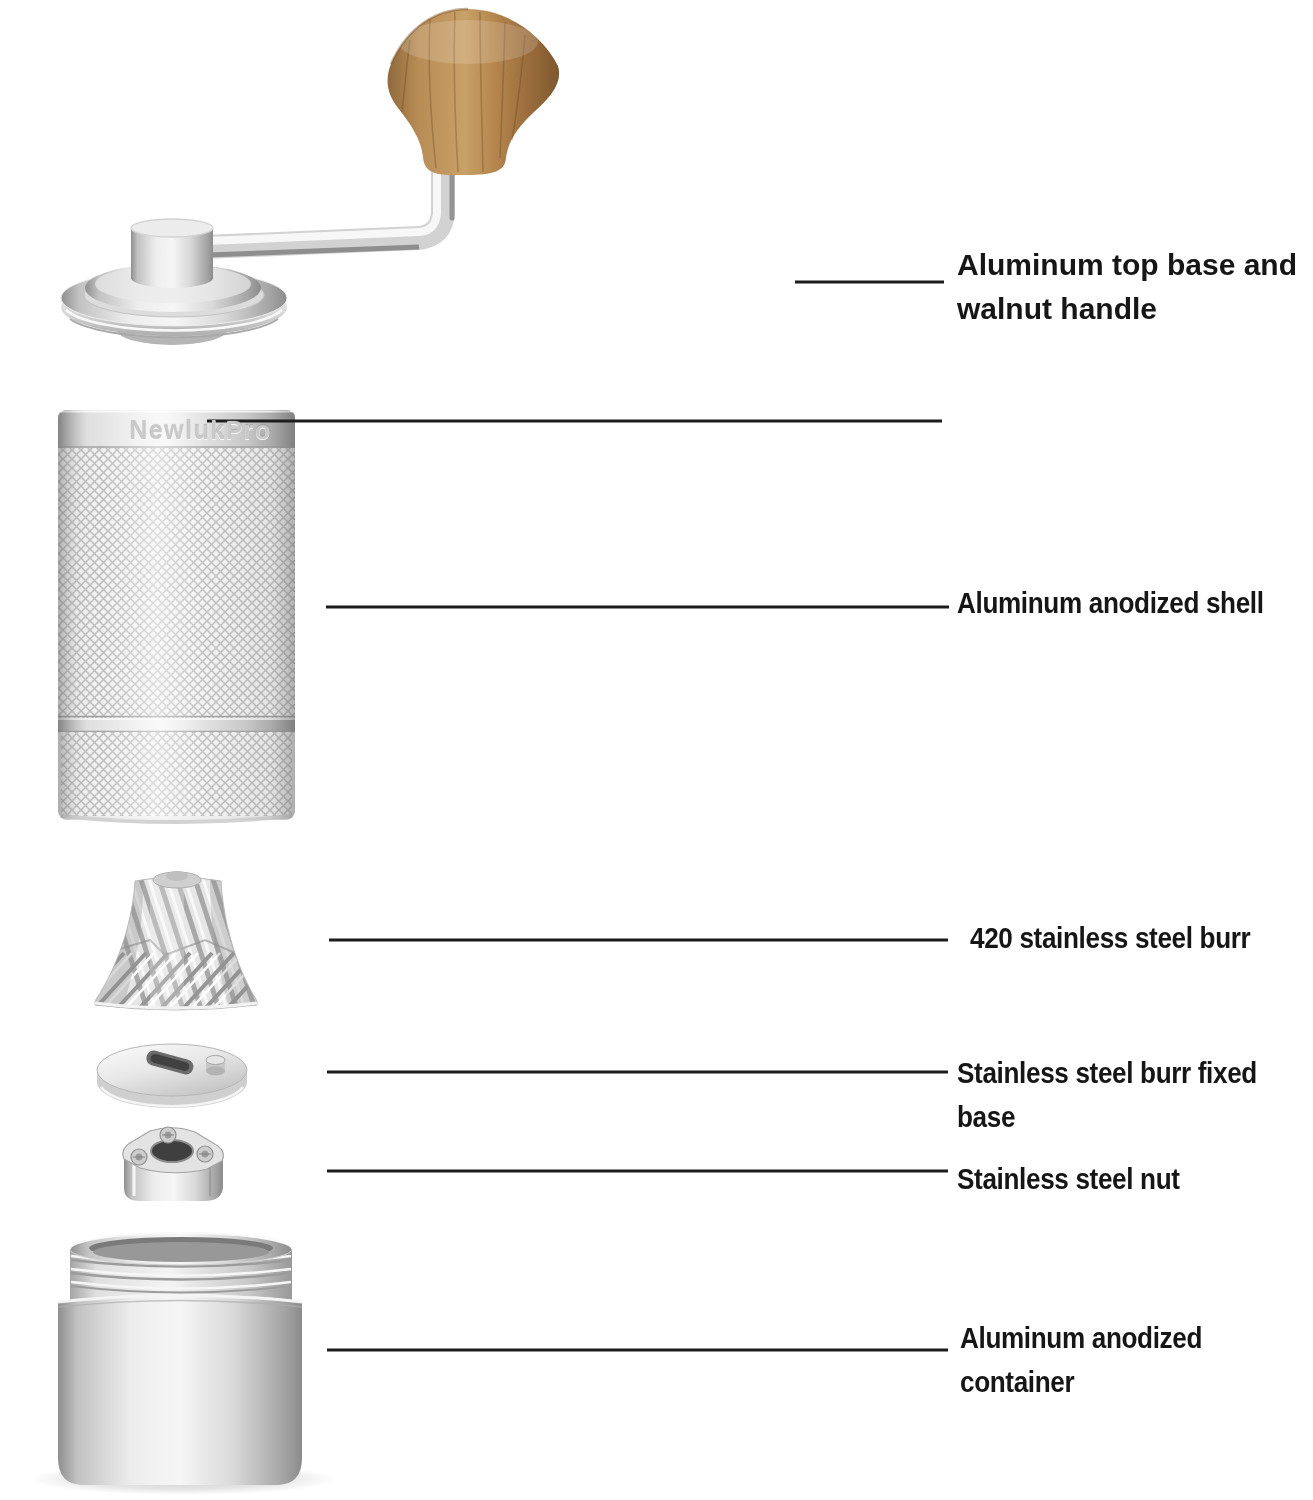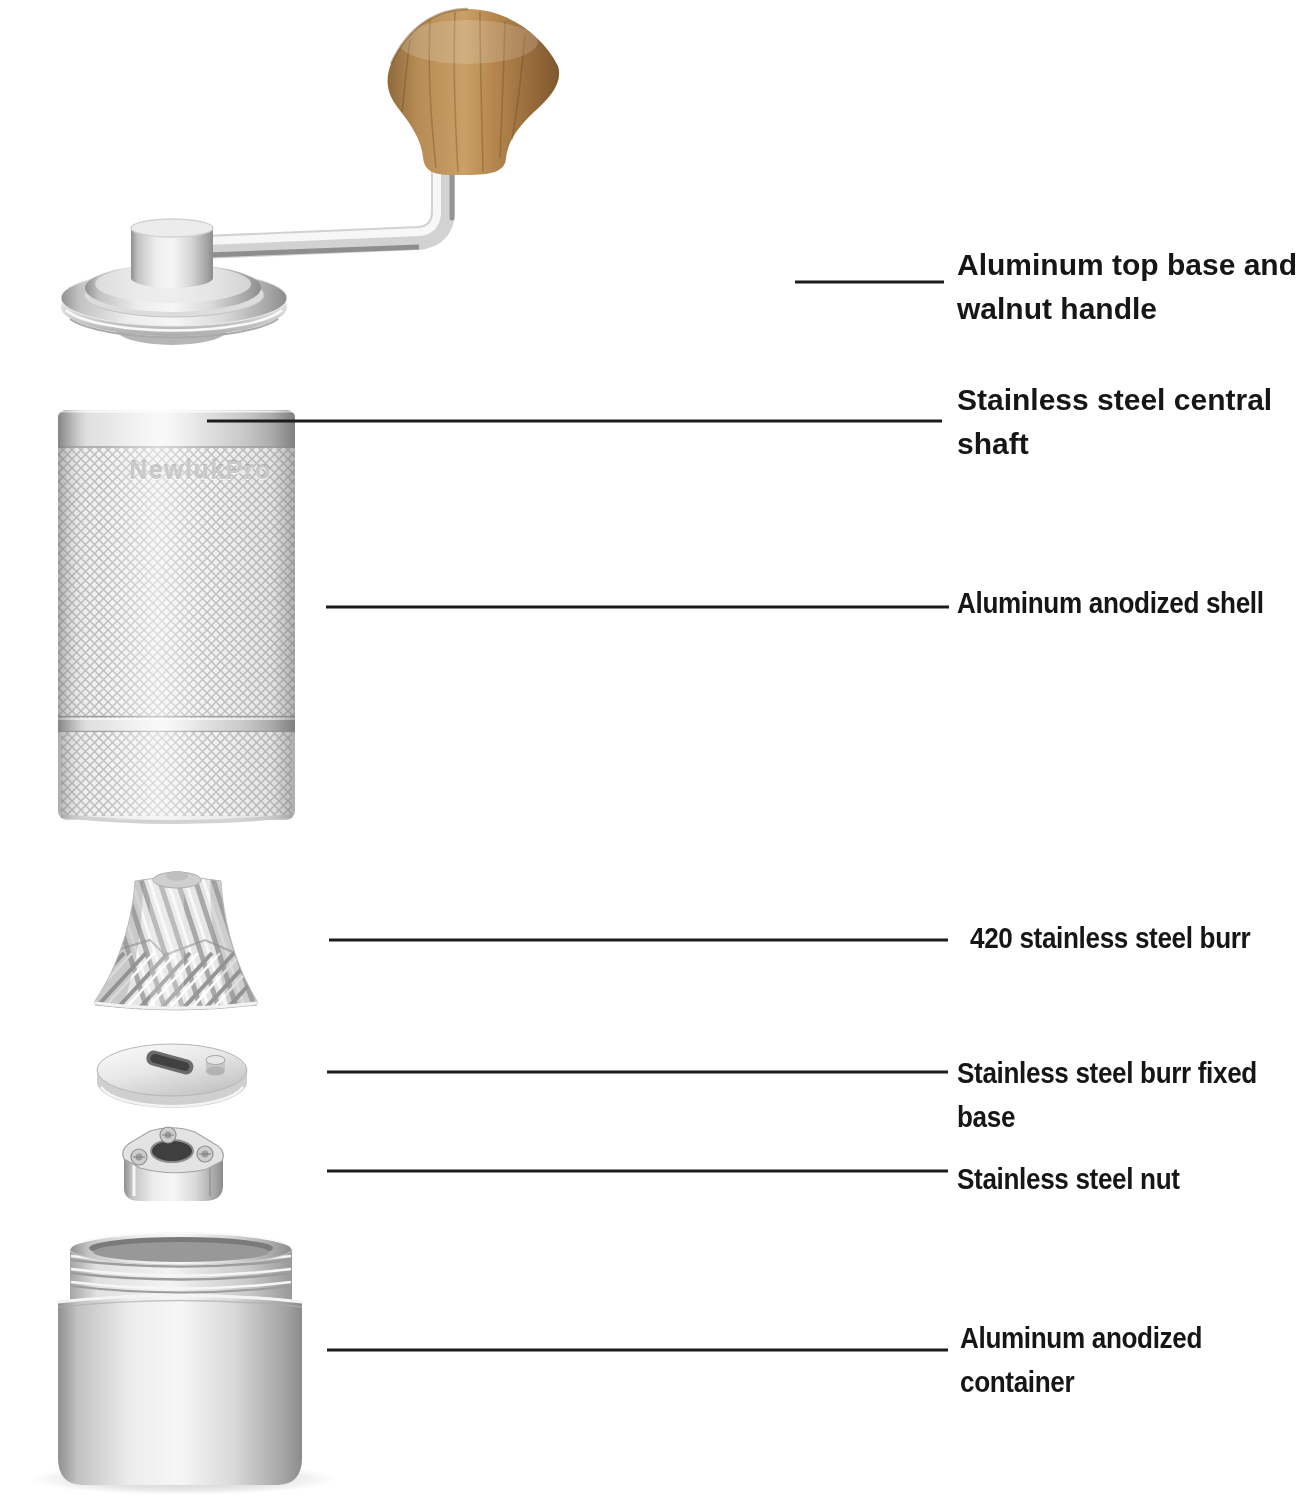--- a/index.html
+++ b/index.html
@@ -13,21 +13,20 @@
     color:#161616;white-space:pre-line;letter-spacing:0;
   }
   .label.condensed{
     transform:scaleX(0.87);transform-origin:left top;letter-spacing:-0.4px;
   }
   .brand{
     position:absolute;left:58px;top:416px;width:285px;height:28px;
     text-align:center;font-weight:bold;font-size:25px;line-height:28px;
     letter-spacing:1.5px;color:#c9c9c9;
     text-shadow:0 1px 0 rgba(255,255,255,0.85), 0 -1px 1px rgba(110,110,110,0.35);
-    margin-top:40px;
   }
 </style>
 </head>
 <body>
 
 <div class="canvas">
 
   <svg class="art" width="1313" height="1500" viewBox="0 0 1313 1500">
     <defs>
       <linearGradient id="wood" x1="0" y1="0" x2="1" y2="0">
@@ -263,22 +262,20 @@
       <line x1="327" y1="1072" x2="948" y2="1072"></line>
       <line x1="327" y1="1171" x2="948" y2="1171"></line>
       <line x1="327" y1="1350" x2="948" y2="1350"></line>
     </g>
   </svg>
 
   <div class="brand">NewlukPro</div>
 
   <div class="label" style="left:957px;top:243px">Aluminum top base and
 walnut handle</div>
-  <div class="label" style="left:957px;top:378px">Stainless steel central
-shaft</div>
   <div class="label condensed" style="left:957px;top:581px">Aluminum anodized shell</div>
   <div class="label condensed" style="left:970px;top:916px">420 stainless steel burr</div>
   <div class="label condensed" style="left:957px;top:1051px">Stainless steel burr fixed
 base</div>
   <div class="label condensed" style="left:957px;top:1157px">Stainless steel nut</div>
   <div class="label condensed" style="left:960px;top:1316px">Aluminum anodized
 container</div>
 </div>
 
 </body></html>

